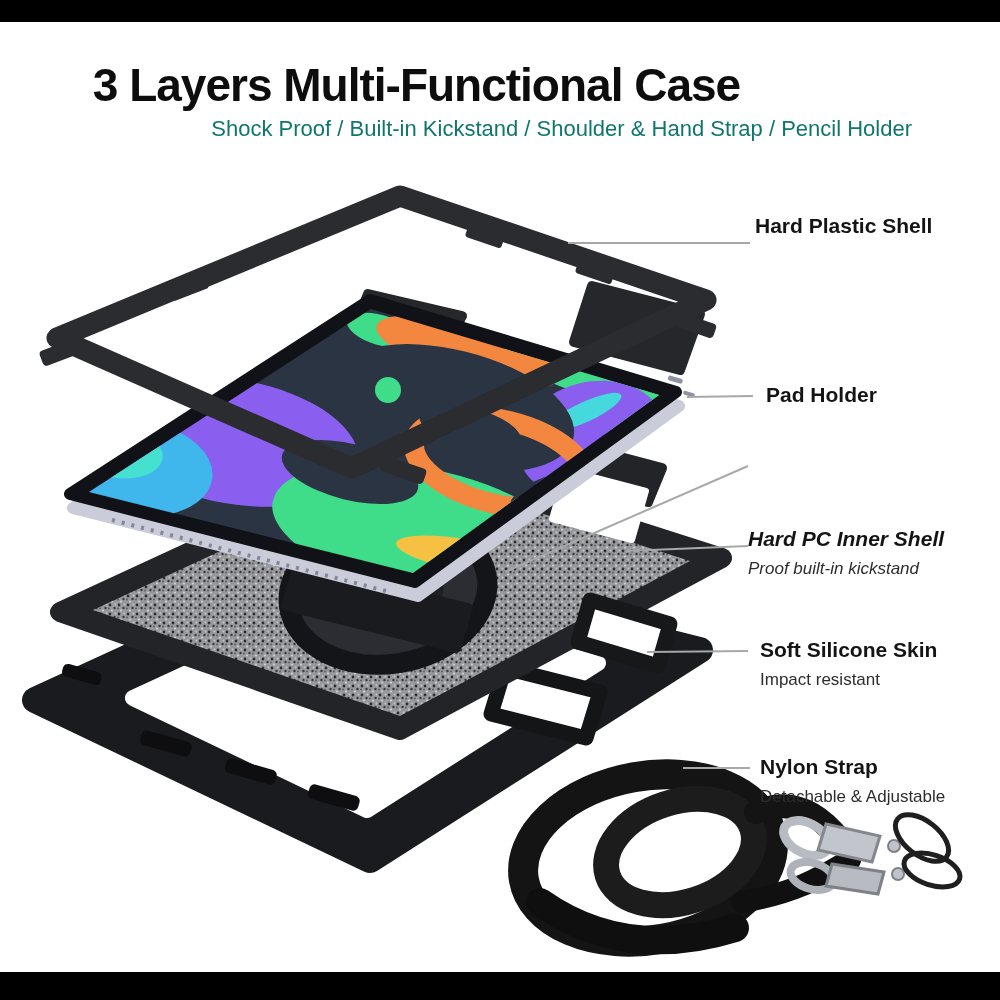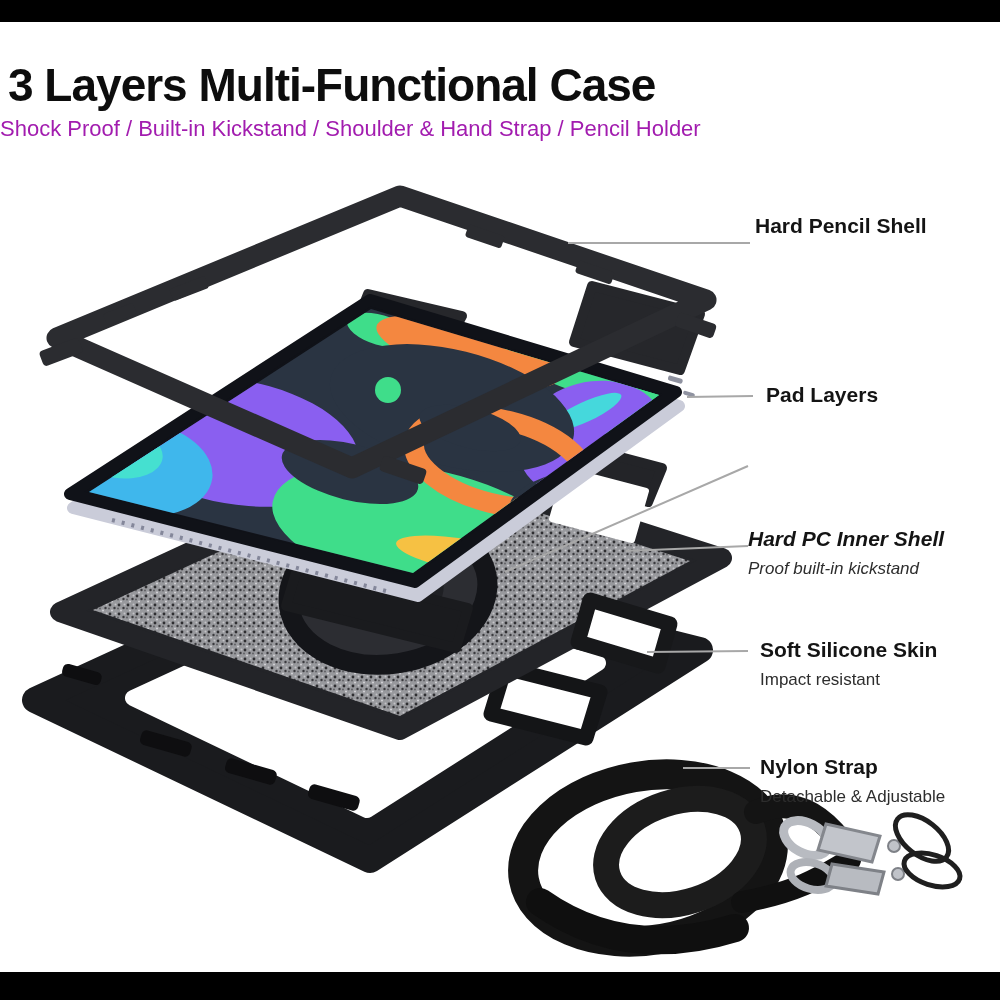--- a/index.html
+++ b/index.html
@@ -1,24 +1,24 @@
 <!DOCTYPE html>
 <html><head>
 <meta charset="utf-8">
 <style>
   html,body{margin:0;padding:0;background:#666;}
   .stage{position:relative;width:1000px;height:1000px;background:#ffffff;overflow:hidden;
          font-family:"Liberation Sans","DejaVu Sans",sans-serif;margin:0 auto;}
   .bar{position:absolute;left:0;width:1000px;background:#000;}
   .bar.top{top:0;height:22px;}
   .bar.bottom{bottom:0;height:28px;}
-  .title{position:absolute;top:58px;left:0;width:833px;
-         font-size:46px;font-weight:bold;letter-spacing:-1px;color:#0d0d0d;padding-left:8px;}
-  .subtitle{position:absolute;top:116px;left:0;width:912px;text-align:left;
-         font-size:22px;color:#a21caf;}
+  .title{position:absolute;top:58px;left:0;width:833px;text-align:center;
+         font-size:46px;font-weight:bold;letter-spacing:-1px;color:#0d0d0d;}
+  .subtitle{position:absolute;top:116px;left:0;width:912px;text-align:right;
+         font-size:22px;color:#0f766e;}
   svg.diagram{position:absolute;left:0;top:0;width:1000px;height:1000px;}
   .ann{position:absolute;z-index:3;}
   .ann h3{margin:0;font-size:21px;font-weight:bold;color:#141414;line-height:25px;white-space:nowrap;}
   .ann p{margin:7px 0 0 0;font-size:17px;color:#2d2d2d;line-height:21px;white-space:nowrap;}
   .ann p.tight{margin-top:3px;}
   .ann .accent{color:#cd2420;font-weight:bold;}
 </style>
 </head>
 <body>
 
@@ -145,25 +145,25 @@
       <line x1="568" y1="243" x2="750" y2="243"></line>
       <line x1="687" y1="397" x2="753" y2="396"></line>
       <line x1="505" y1="572" x2="748" y2="466"></line>
       <line x1="626" y1="551" x2="748" y2="546"></line>
       <line x1="647" y1="652" x2="748" y2="651"></line>
       <line x1="683" y1="768" x2="750" y2="768"></line>
     </g>
   </svg>
 
   <div class="ann" style="left:755px;top:213px;">
-    <h3>Hard Pencil Shell</h3>
+    <h3>Hard Plastic Shell</h3>
   </div>
 
   <div class="ann" style="left:766px;top:382px;">
-    <h3>Pad Layers</h3>
+    <h3>Pad Holder</h3>
   </div>
 
 
   <div class="ann" style="left:748px;top:526px;font-style:italic;">
     <h3>Hard PC Inner Shell</h3>
     <p>Proof built-in kickstand</p>
   </div>
 
   <div class="ann" style="left:760px;top:637px;">
     <h3>Soft Silicone Skin</h3>

